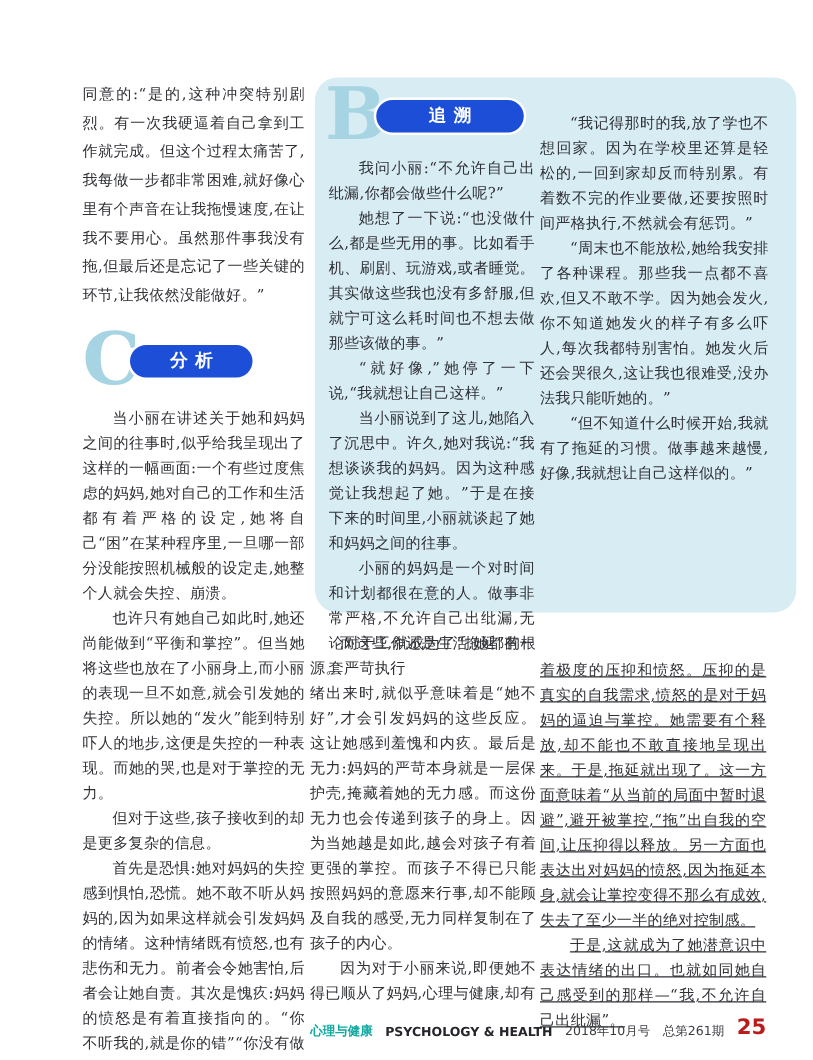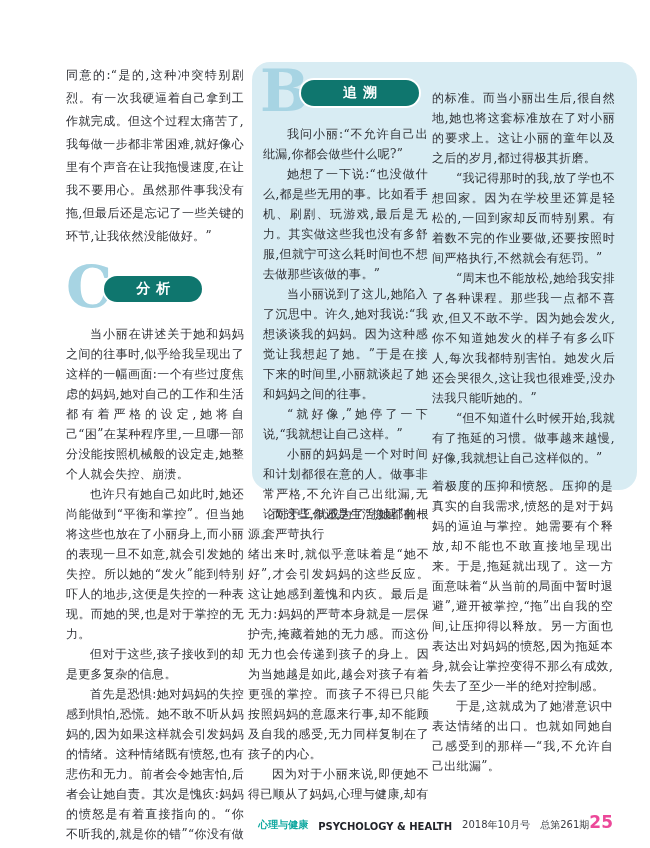--- a/index.html
+++ b/index.html
@@ -23,52 +23,52 @@
   .left-col{ position:absolute; left:66px; top:64px; width:178px; }
   .left-col .intro{ line-height:23px; margin-bottom:12px; }
 
   .section-header{ display:flex; align-items:flex-start; height:58px; margin-bottom:6px; }
   .big-letter{
     font-size:58px; line-height:54px; font-weight:bold;
     color:#a7d4e3; font-family:"DejaVu Serif",serif;
   }
   .pill{
     display:inline-block; text-align:center;
-    background:#0f766e; color:#ffffff;
+    background:#1d4ed8; color:#ffffff;
     font-family:"DejaVu Sans","Liberation Sans",sans-serif;
     font-size:14px; font-weight:bold; letter-spacing:6px;
     border-radius:15px; padding:4px 0 4px 6px;
     margin-left:-8px; margin-top:16px;
     box-shadow:0 0 0 2px #ffffff;
   }
   .pill.analysis{ width:92px; }
   .pill.trace{ width:112px; }
 
   .trace-box{
     position:absolute; left:252px; top:62px;
     width:385px; height:428px;
     background:#d8ecf3; border-radius:18px;
   }
   .trace-box .section-header{ position:absolute; left:8px; top:2px; }
   .box-col1{ position:absolute; left:11px; top:62px; width:165px; }
   .box-col2{ position:absolute; left:180px; top:26px; width:183px; }
 
   .bottom-mid{ position:absolute; left:248px; top:504px; width:181px; }
-  .bottom-right{ position:absolute; left:432px; top:476px; width:181px; }
+  .bottom-right{ position:absolute; left:432px; top:526px; width:181px;text-decoration:underline; }
 
   .footer{
     position:absolute; left:66px; top:812px; width:547px;
     display:flex; justify-content:flex-end; align-items:flex-end;
     font-family:"DejaVu Sans","Liberation Sans",sans-serif;
   }
   .footer span{ white-space:nowrap; }
   .f-cn{ color:#0fa8a0; font-weight:bold; font-size:10px; }
   .f-en{ color:#23252b; font-weight:bold; font-size:10px; margin-left:10px; }
   .f-issue,.f-vol{ color:#3a3c42; font-size:10px; margin-left:10px; }
-  .f-page{ color:#ec4899; font-size:17px; font-weight:bold; }
+  .f-page{ color:#b91c1c; font-size:17px; font-weight:bold; margin-left:10px; }
 </style>
 </head>
 <body>
 
 <div class="page">
 
   <div class="left-col">
     <p class="body-text intro">同意的:“是的,这种冲突特别剧烈。有一次我硬逼着自己拿到工作就完成。但这个过程太痛苦了,我每做一步都非常困难,就好像心里有个声音在让我拖慢速度,在让我不要用心。虽然那件事我没有拖,但最后还是忘记了一些关键的环节,让我依然没能做好。”</p>
     <div class="section-header">
       <span class="big-letter">C</span>
@@ -82,27 +82,26 @@
       </div>
   </div>
 
   <div class="trace-box">
     <div class="section-header">
       <span class="big-letter">B</span>
       <span class="pill trace">追溯</span>
     </div>
     <div class="box-col1">
         <p class="body-text ind">我问小丽:“不允许自己出纰漏,你都会做些什么呢?”</p>
-        <p class="body-text ind">她想了一下说:“也没做什么,都是些无用的事。比如看手机、刷剧、玩游戏,最后是无力。其实做这些我也没有多舒服,但就宁可这么耗时间也不想去做那些该做的事。”</p>
+        <p class="body-text ind">她想了一下说:“也没做什么,都是些无用的事。比如看手机、刷剧、玩游戏,或者睡觉。其实做这些我也没有多舒服,但就宁可这么耗时间也不想去做那些该做的事。”</p>
+        <p class="body-text ind">“就好像,”她停了一下说,“我就想让自己这样。”</p>
         <p class="body-text ind">当小丽说到了这儿,她陷入了沉思中。许久,她对我说:“我想谈谈我的妈妈。因为这种感觉让我想起了她。”于是在接下来的时间里,小丽就谈起了她和妈妈之间的往事。</p>
-        <p class="body-text ind">“就好像,”她停了一下说,“我就想让自己这样。”</p>
         <p class="body-text ind">小丽的妈妈是一个对时间和计划都很在意的人。做事非常严格,不允许自己出纰漏,无论对于工作还是生活,她都有一套严苛执行</p>
       </div>
     <div class="box-col2">
-        <p class="body-text">的标准。而当小丽出生后,很自然地,她也将这套标准放在了对小丽的要求上。这让小丽的童年以及之后的岁月,都过得极其折磨。</p>
         <p class="body-text ind">“我记得那时的我,放了学也不想回家。因为在学校里还算是轻松的,一回到家却反而特别累。有着数不完的作业要做,还要按照时间严格执行,不然就会有惩罚。”</p>
         <p class="body-text ind">“周末也不能放松,她给我安排了各种课程。那些我一点都不喜欢,但又不敢不学。因为她会发火,你不知道她发火的样子有多么吓人,每次我都特别害怕。她发火后还会哭很久,这让我也很难受,没办法我只能听她的。”</p>
         <p class="body-text ind">“但不知道什么时候开始,我就有了拖延的习惯。做事越来越慢,好像,我就想让自己这样似的。”</p>
       </div>
   </div>
 
   <div class="bottom-mid">
       <p class="body-text ind">而这些,就成为了“拖延”的根源。</p>
       <p class="body-text">绪出来时,就似乎意味着是“她不好”,才会引发妈妈的这些反应。这让她感到羞愧和内疚。最后是无力:妈妈的严苛本身就是一层保护壳,掩藏着她的无力感。而这份无力也会传递到孩子的身上。因为当她越是如此,越会对孩子有着更强的掌控。而孩子不得已只能按照妈妈的意愿来行事,却不能顾及自我的感受,无力同样复制在了孩子的内心。</p>
       <p class="body-text ind">因为对于小丽来说,即便她不得已顺从了妈妈,心理与健康,却有</p>

